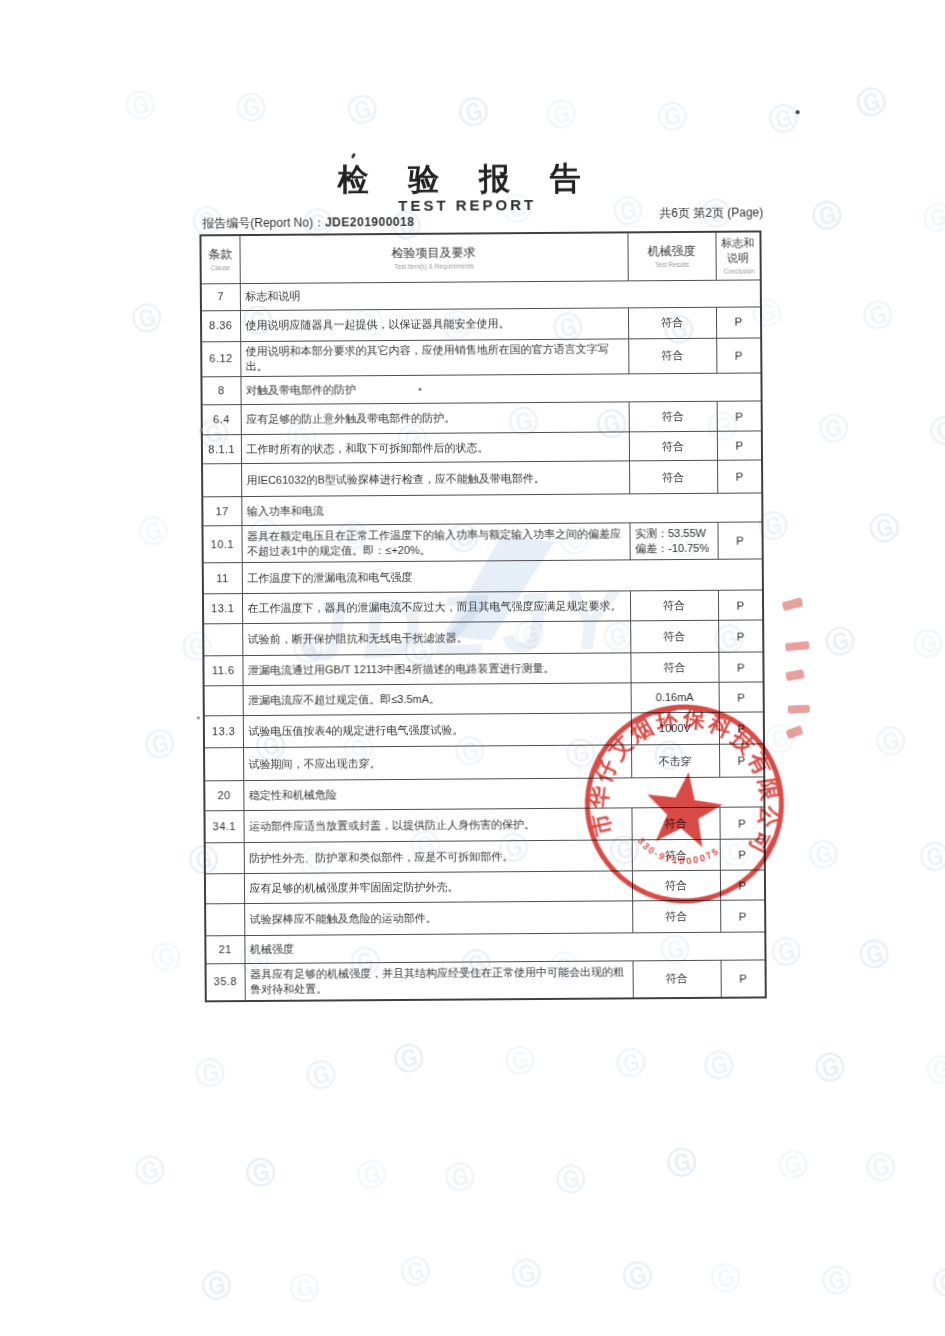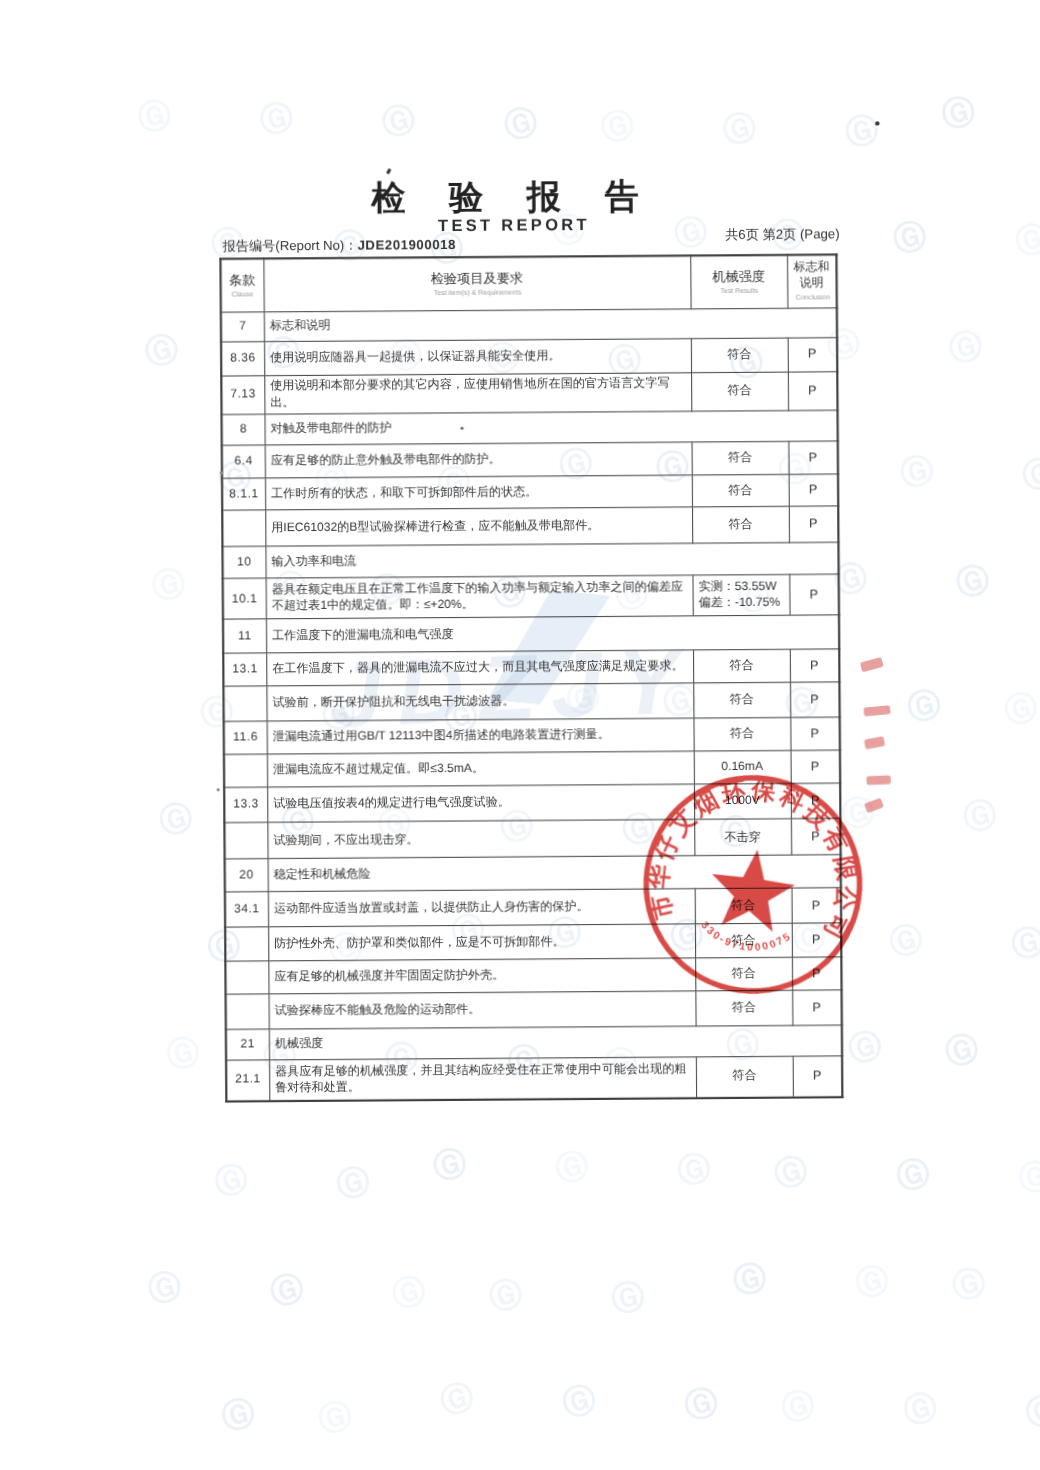--- a/index.html
+++ b/index.html
@@ -227,21 +227,21 @@
           <td class="clause">7</td>
           <td class="item" colspan="3">标志和说明</td>
         </tr>
         <tr style="height: 31px;">
           <td class="clause">8.36</td>
           <td class="item">使用说明应随器具一起提供，以保证器具能安全使用。</td>
           <td class="result">符合</td>
           <td class="concl">P</td>
         </tr>
         <tr style="height: 34px;">
-          <td class="clause">7.13</td>
+          <td class="clause">6.12</td>
           <td class="item">使用说明和本部分要求的其它内容，应使用销售地所在国的官方语言文字写出。</td>
           <td class="result">符合</td>
           <td class="concl">P</td>
         </tr>
         <tr style="height: 28px;">
           <td class="clause">8</td>
           <td class="item" colspan="3">对触及带电部件的防护</td>
         </tr>
         <tr style="height: 30px;">
           <td class="clause">6.4</td>
@@ -255,21 +255,21 @@
           <td class="result">符合</td>
           <td class="concl">P</td>
         </tr>
         <tr style="height: 33px;">
           <td class="clause"></td>
           <td class="item">用IEC61032的B型试验探棒进行检查，应不能触及带电部件。</td>
           <td class="result">符合</td>
           <td class="concl">P</td>
         </tr>
         <tr style="height: 29px;">
-          <td class="clause">10</td>
+          <td class="clause">17</td>
           <td class="item" colspan="3">输入功率和电流</td>
         </tr>
         <tr style="height: 37px;">
           <td class="clause">10.1</td>
           <td class="item">器具在额定电压且在正常工作温度下的输入功率与额定输入功率之间的偏差应不超过表1中的规定值。即：≤+20%。</td>
           <td class="result left">实测：53.55W
 偏差：-10.75%</td>
           <td class="concl">P</td>
         </tr>
         <tr style="height: 31px;">
@@ -338,21 +338,21 @@
           <td class="clause"></td>
           <td class="item">试验探棒应不能触及危险的运动部件。</td>
           <td class="result">符合</td>
           <td class="concl">P</td>
         </tr>
         <tr style="height: 28px;">
           <td class="clause">21</td>
           <td class="item" colspan="3">机械强度</td>
         </tr>
         <tr style="height: 37px;">
-          <td class="clause">21.1</td>
+          <td class="clause">35.8</td>
           <td class="item">器具应有足够的机械强度，并且其结构应经受住在正常使用中可能会出现的粗鲁对待和处置。</td>
           <td class="result">符合</td>
           <td class="concl">P</td>
         </tr>
       </tbody>
   </table>
 
   <svg id="stamp" viewBox="-111 -111 222 222" xmlns="http://www.w3.org/2000/svg">
     <circle r="97" fill="none" stroke="#d3312c" stroke-width="5"></circle>
     <polygon fill="#d3312c" points="0,-32 9.7,-5.3 38,-4.4 15.7,13.1 23.5,40.4 0,24.5 -23.5,40.4 -15.7,13.1 -38,-4.4 -9.7,-5.3"></polygon>

